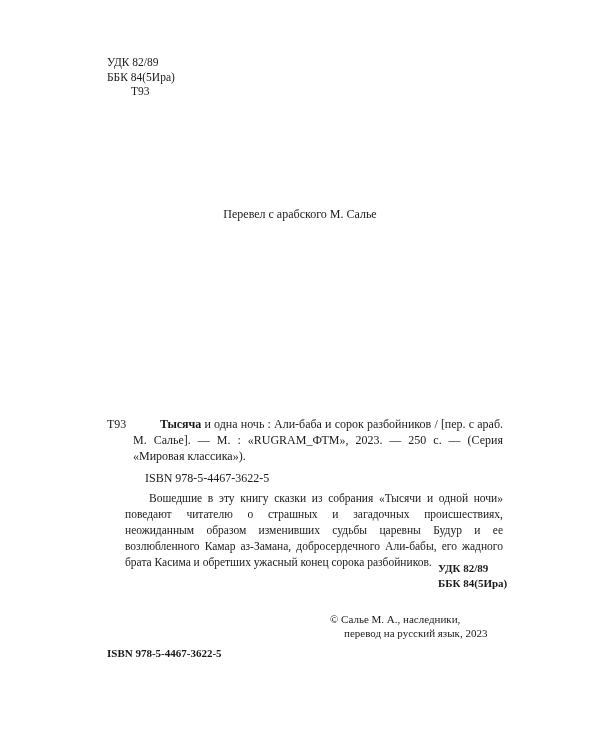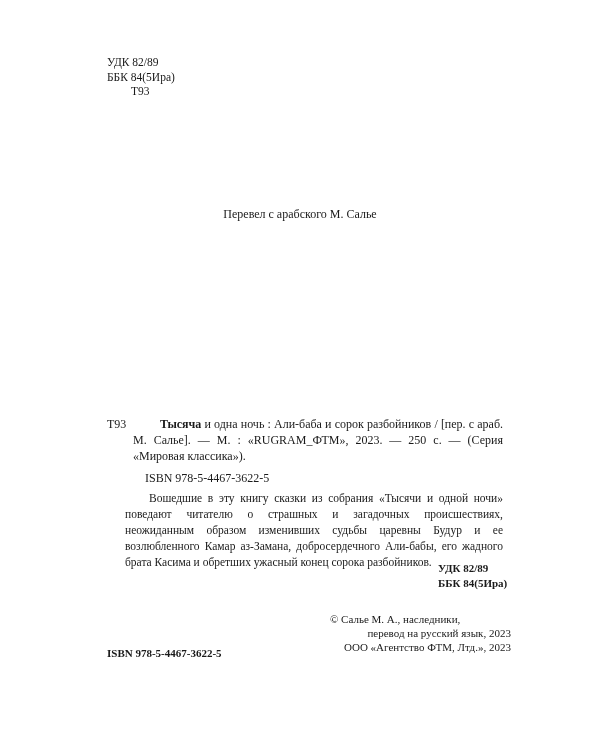--- a/index.html
+++ b/index.html
@@ -48,16 +48,15 @@
 </div>
 
 <div id="right-codes" class="abs">
   <div>УДК 82/89</div>
   <div>ББК 84(5Ира)</div>
 </div>
 
 <div id="copyrights" class="abs">
   <div>© Салье М. А., наследники,</div>
   <div class="line2">перевод на русский язык, 2023</div>
-  <div class="line2">ООО «Агентство ФТМ, Лтд.», 2023</div>
 </div>
 
 <div id="bottom-isbn" class="abs">ISBN 978-5-4467-3622-5</div>
 
 </body></html>

